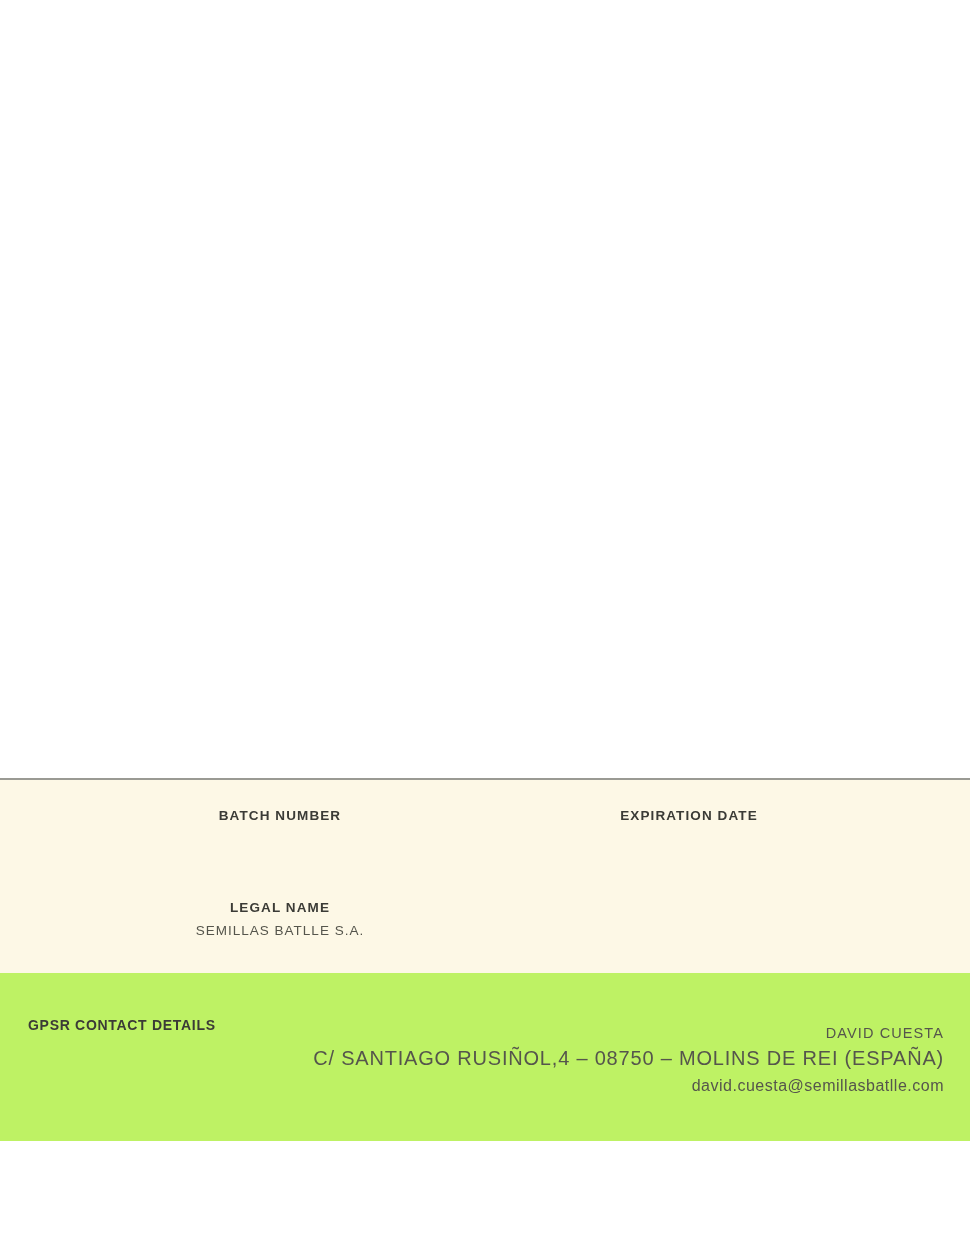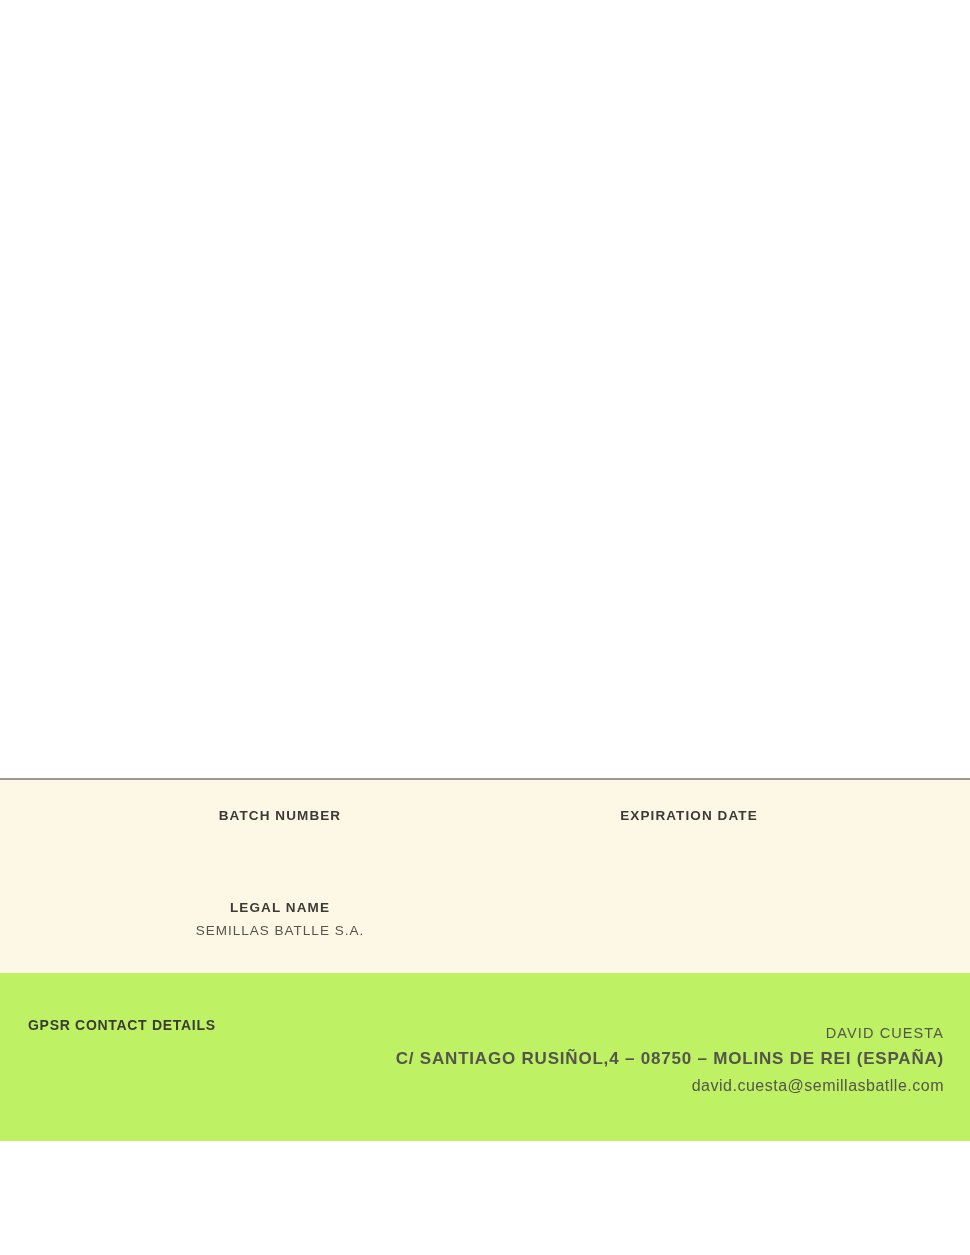--- a/index.html
+++ b/index.html
@@ -110,26 +110,25 @@
 
   .gpsr-name {
     font-size: 14.5px;
     letter-spacing: 1.1px;
     color: #55554c;
     line-height: 25px;
     white-space: nowrap;
   }
 
   .gpsr-address {
-    font-size: 17px;
+    font-size: 20px;
     letter-spacing: 0.8px;
     color: #55554c;
     line-height: 25px;
     white-space: nowrap;
-    font-weight: bold;
   }
 
   .gpsr-email {
     font-size: 16px;
     letter-spacing: 0.5px;
     color: #55554c;
     line-height: 25px;
     white-space: nowrap;
     margin-top: 2px;
   }

